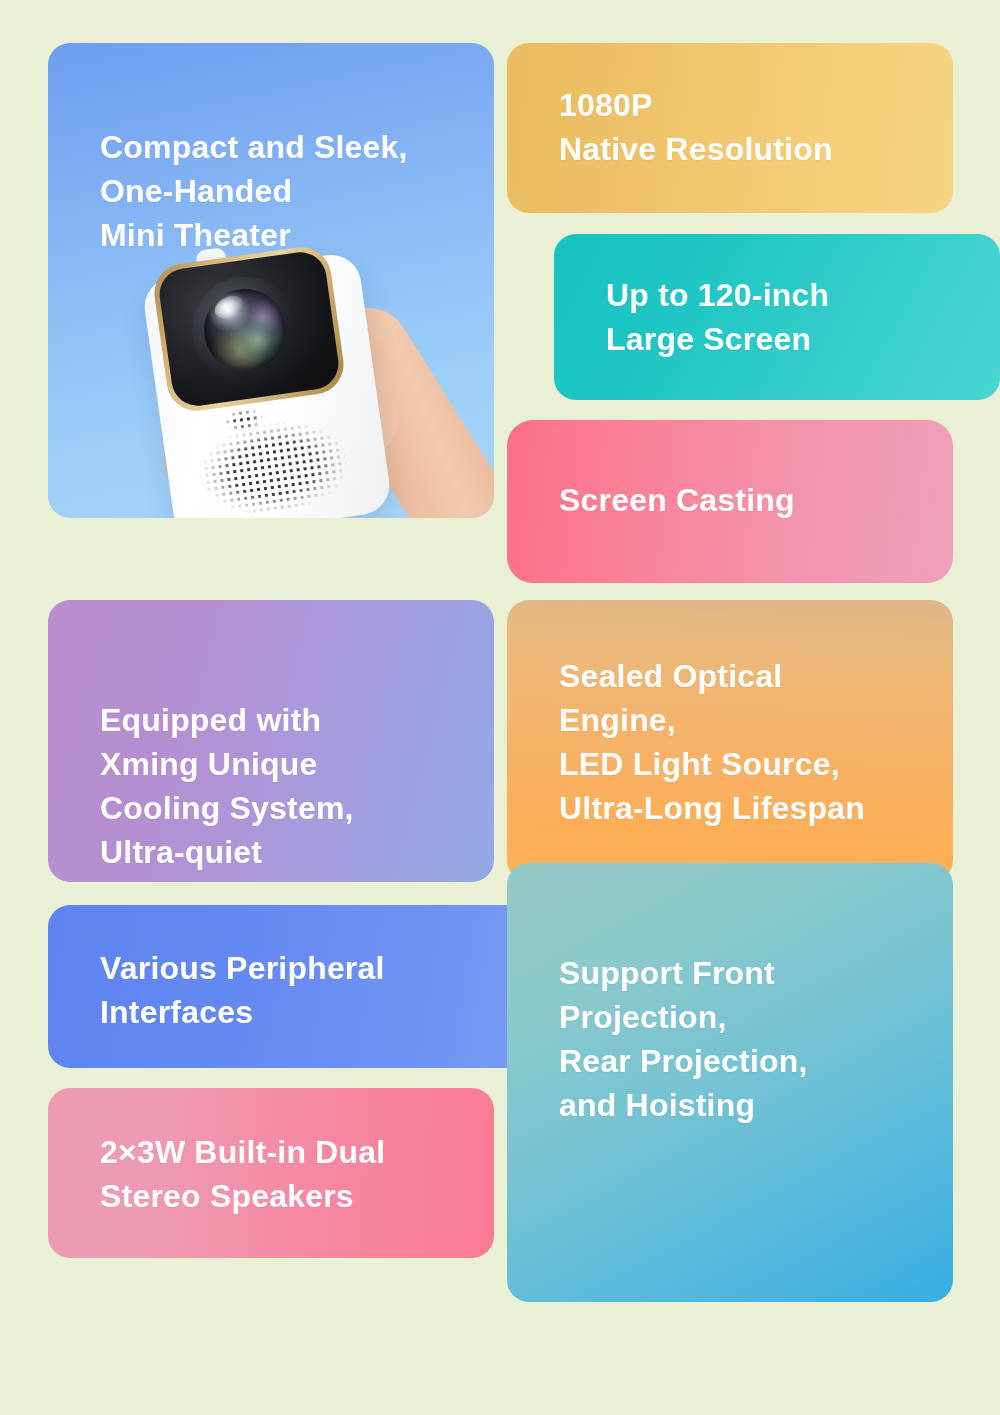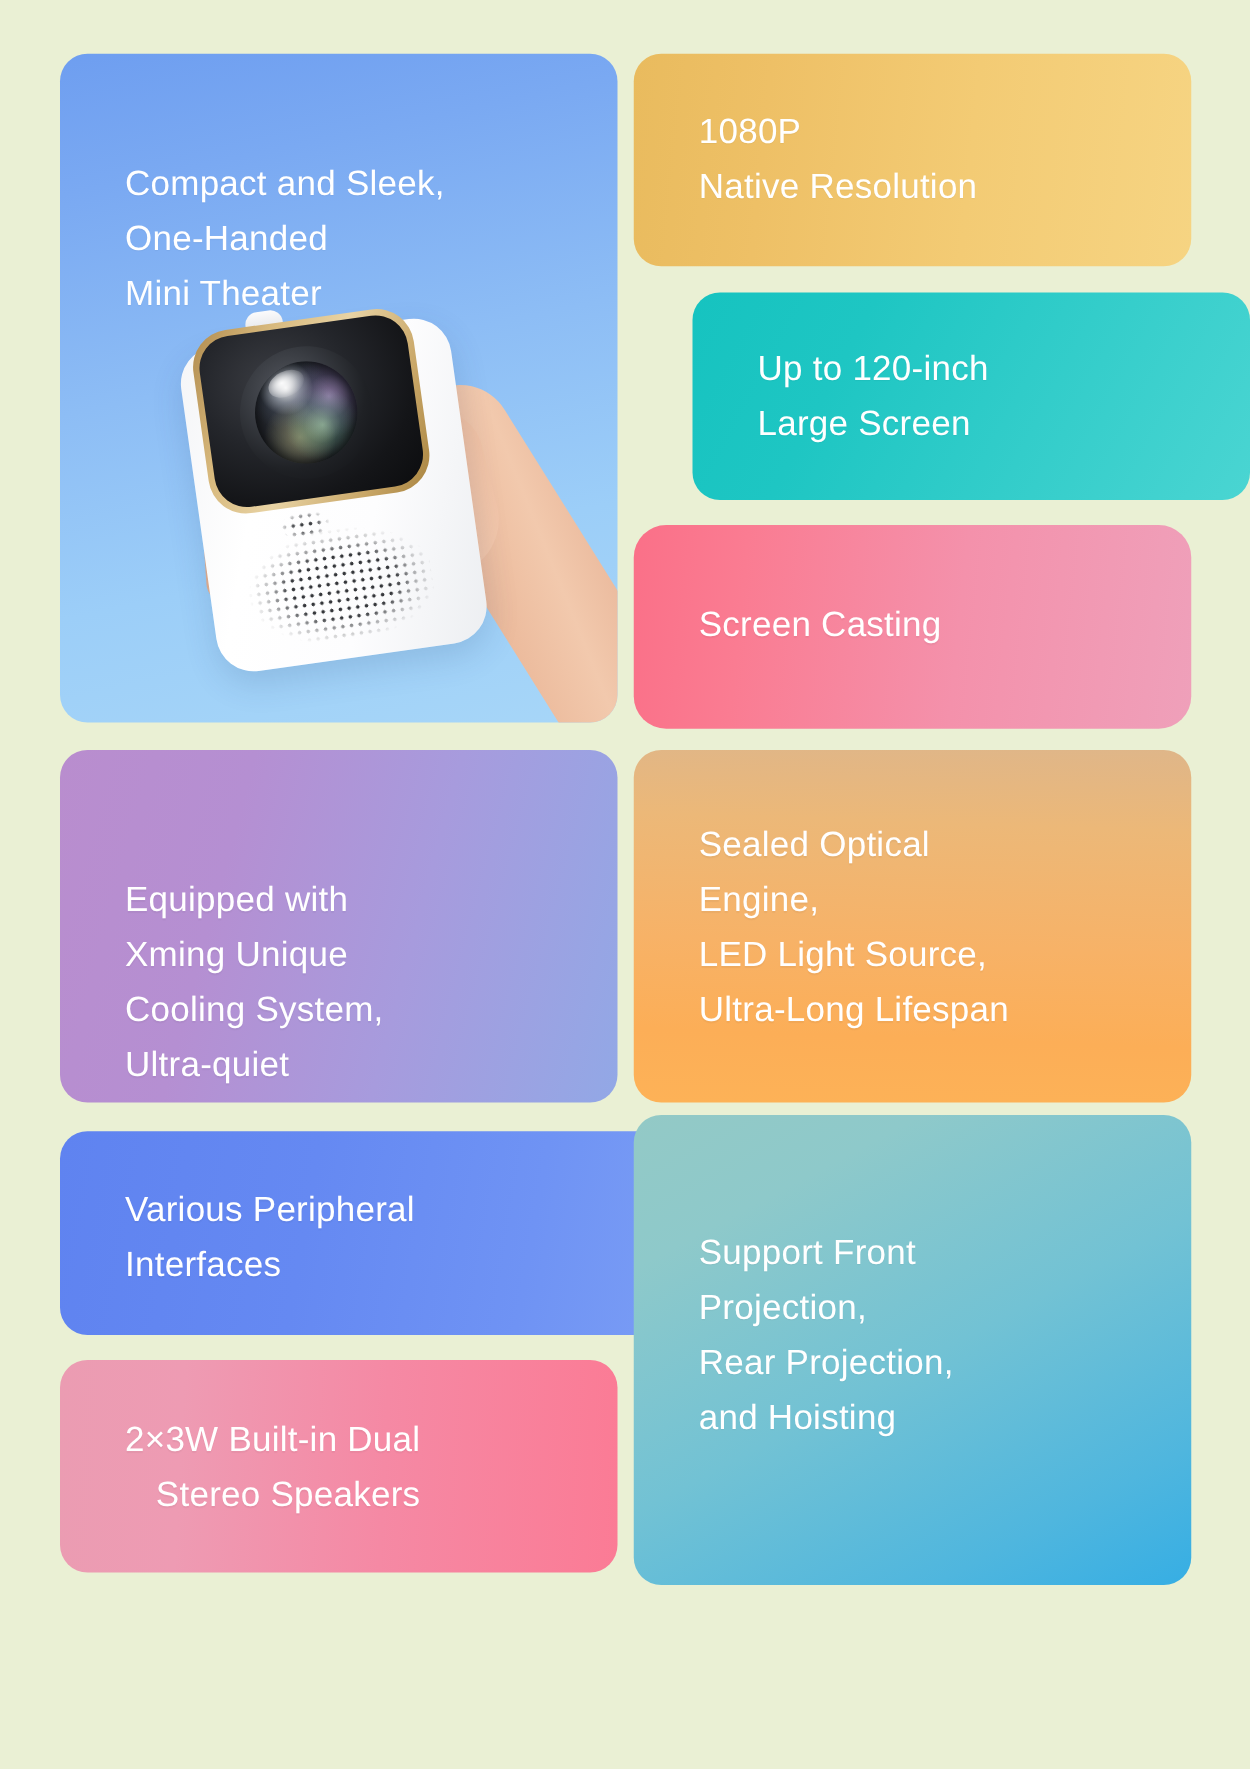--- a/index.html
+++ b/index.html
@@ -16,52 +16,52 @@
   .card{
     position:absolute;
     border-radius:22px;
     overflow:hidden;
     box-sizing:border-box;
   }
   .card .txt{
     position:absolute;
     left:52px;
     color:#ffffff;
-    font-weight:normal;
-    font-size:28px;
+    font-weight:bold;
+    font-size:32px;
     line-height:44px;
     letter-spacing:0.2px;
     white-space:pre-line;
     text-shadow:0 1px 1px rgba(0,0,0,0.045);
   }
 
   
   #card-hero{
-    left:48px;top:43px;width:446px;height:535px;
+    left:48px;top:43px;width:446px;height:475px;
     background:linear-gradient(168deg,#6e9ef0 0%,#7aa9f2 18%,#8dbdf5 46%,#9ccef8 72%,#a7d6f8 100%);
   }
   #card-hero .txt{top:82px;}
 
   #card-cooling{
     left:48px;top:600px;width:446px;height:282px;
     background:linear-gradient(105deg,#b98dce 0%,#b58fd2 30%,#a79bdd 62%,#92a8e6 100%);
   }
   #card-cooling .txt{top:58px;margin-top:40px;}
 
   #card-interfaces{
     left:48px;top:905px;width:495px;height:163px;
     background:linear-gradient(100deg,#5f83f0 0%,#6589f2 40%,#6f93f4 75%,#7a9df5 100%);
   }
   #card-interfaces .txt{top:41px;}
 
   #card-speakers{
     left:48px;top:1088px;width:446px;height:170px;
     background:linear-gradient(93deg,#eb9cb2 0%,#ee9bb3 22%,#f589a4 58%,#fb7b95 100%);
   }
-  #card-speakers .txt{top:42px;text-align:right;}
+  #card-speakers .txt{top:42px;}
 
   
   #card-resolution{
     left:507px;top:43px;width:446px;height:170px;
     background:linear-gradient(96deg,#e9bb5e 0%,#eec066 24%,#f3cb74 60%,#f6d482 100%);
   }
   #card-resolution .txt{top:40px;}
 
   #card-screen{
     left:507px;top:234px;width:446px;height:166px;
@@ -77,21 +77,21 @@
   }
   #card-casting .txt{top:58px;}
 
   #card-optical{
     left:507px;top:600px;width:446px;height:282px;
     background:linear-gradient(182deg,#dfb689 0%,#ecb878 22%,#f7b267 55%,#fcae57 80%,#fdb257 100%);
   }
   #card-optical .txt{top:54px;}
 
   #card-projection{
-    left:507px;top:892px;width:446px;height:376px;
+    left:507px;top:863px;width:446px;height:439px;
     background:linear-gradient(152deg,#93c9c6 0%,#8ec9ca 20%,#72c2d4 52%,#4fb6de 82%,#36aee4 100%);
   }
   #card-projection .txt{top:88px;}
 
   
   .photo{
     position:absolute;left:0;top:0;width:446px;height:535px;
   }
   
   .arm{

